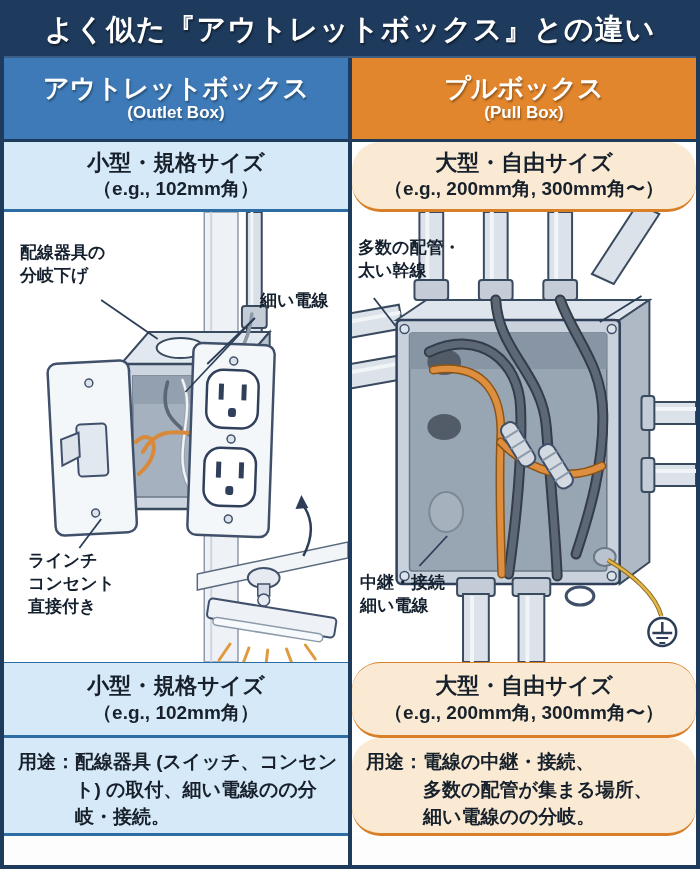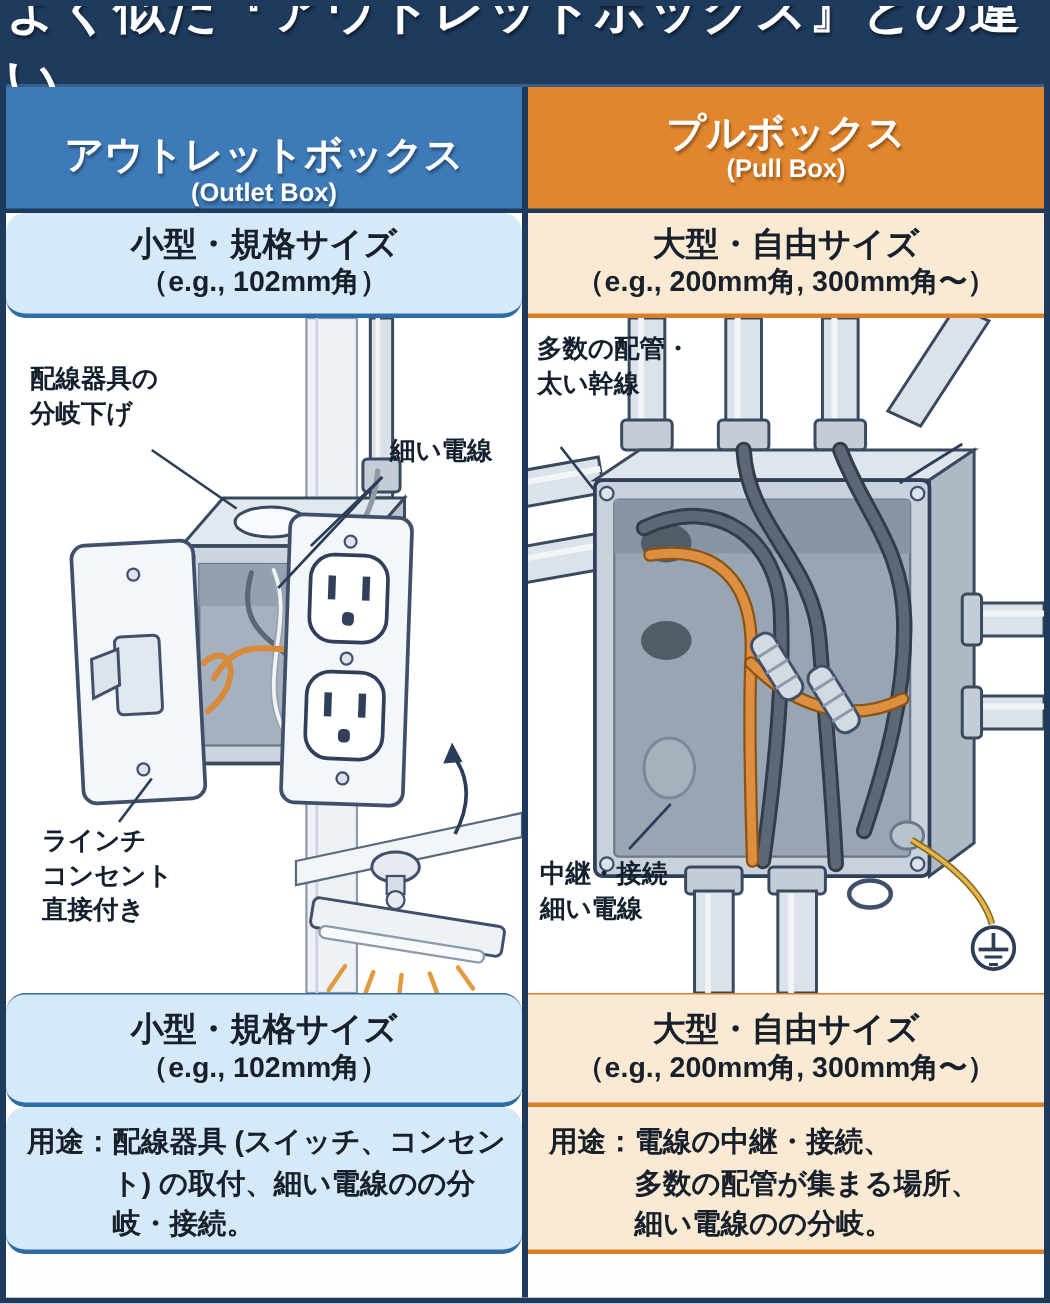--- a/index.html
+++ b/index.html
@@ -7,43 +7,43 @@
   .page{
     position:relative;width:700px;height:869px;
     border:4px solid var(--c-navy,#1e3a5c);
     background:#fff;
     font-family:"Liberation Sans","DejaVu Sans",sans-serif;
     color:var(--c-ink,#17202b);
     overflow:hidden;
   }
   .title-bar{
     height:54px;background:var(--c-navy,#1e3a5c);
-    color:#fff;font-size:34px;font-weight:bold;
+    color:#fff;font-size:29px;font-weight:bold;
     display:flex;align-items:center;justify-content:center;
     letter-spacing:1px;text-shadow:1px 2px 2px rgba(0,0,0,.45);
     border-bottom:2px solid #3c5d86;
   }
   .grid{display:flex;height:807px;}
   .col{flex:1;min-width:0;display:flex;flex-direction:column;background:#fff;}
   .divider{width:4px;background:var(--c-navy,#1e3a5c);}
   .col-header{
     height:84px;display:flex;flex-direction:column;align-items:center;justify-content:center;
     color:#fff;font-weight:bold;text-shadow:1px 2px 2px rgba(0,0,0,.35);
     border-bottom:3px solid var(--c-navy,#1e3a5c);
   }
-  .left-head{background:var(--c-blueHeader,#3d7ab7);justify-content:flex-end;}
+  .left-head{background:var(--c-blueHeader,#3d7ab7);}
   .right-head{background:var(--c-orangeHeader,#e2862d);}
   .h-jp{font-size:26px;line-height:1.15;}
   .h-en{font-size:17px;}
   .size-row{
     height:70px;display:flex;flex-direction:column;align-items:center;justify-content:center;
     font-weight:bold;line-height:1.3;
   }
-  .blue-bg{background:var(--c-blueLight,#d6e9f8);border-bottom:3px solid var(--c-blueLine,#2e6da4);border-radius:13px;}
-  .orange-bg{background:var(--c-orangeLight,#faead3);border-bottom:3px solid var(--c-orangeLine,#d97f28);}
+  .blue-bg{background:var(--c-blueLight,#d6e9f8);border-bottom:3px solid var(--c-blueLine,#2e6da4);}
+  .orange-bg{background:var(--c-orangeLight,#faead3);border-bottom:3px solid var(--c-orangeLine,#d97f28);border-radius:28px;}
   .s1{font-size:22px;}
   .s2{font-size:19px;}
   .illus{position:relative;height:450px;background:#fff;overflow:hidden;}
   .illus svg{position:absolute;left:0;top:0;width:100%;height:100%;}
   .ill-label{
     position:absolute;font-size:17px;font-weight:bold;line-height:1.35;
     white-space:pre-line;color:#14202e;
   }
   .sum-size{
     height:76px;display:flex;flex-direction:column;align-items:center;justify-content:center;
@@ -301,21 +301,21 @@
             <line x1="307" y1="426" x2="319" y2="426" stroke-width="2"></line>
             <line x1="310" y1="431" x2="316" y2="431" stroke-width="2"></line>
           </g>
 
           <g stroke="#2c3e57" stroke-width="1.8">
             <line x1="22" y1="86" x2="44" y2="114"></line>
             <line x1="292" y1="84" x2="250" y2="110"></line>
             <line x1="68" y1="354" x2="96" y2="324"></line>
           </g>
         </svg>
-        <div class="ill-label pre" style="left:6px;top:10px">多数の配管・
+        <div class="ill-label pre" style="left:6px;top:25px">多数の配管・
 太い幹線</div>
         <div class="ill-label pre" style="left:8px;top:360px">中継・接続
 細い電線</div>
       </div>
 
       <div class="sum-size orange-bg">
         <div class="s1">大型・自由サイズ</div>
         <div class="s2">（e.g., 200mm角, 300mm角〜）</div>
       </div>
       <div class="sum-usage orange-bg">

